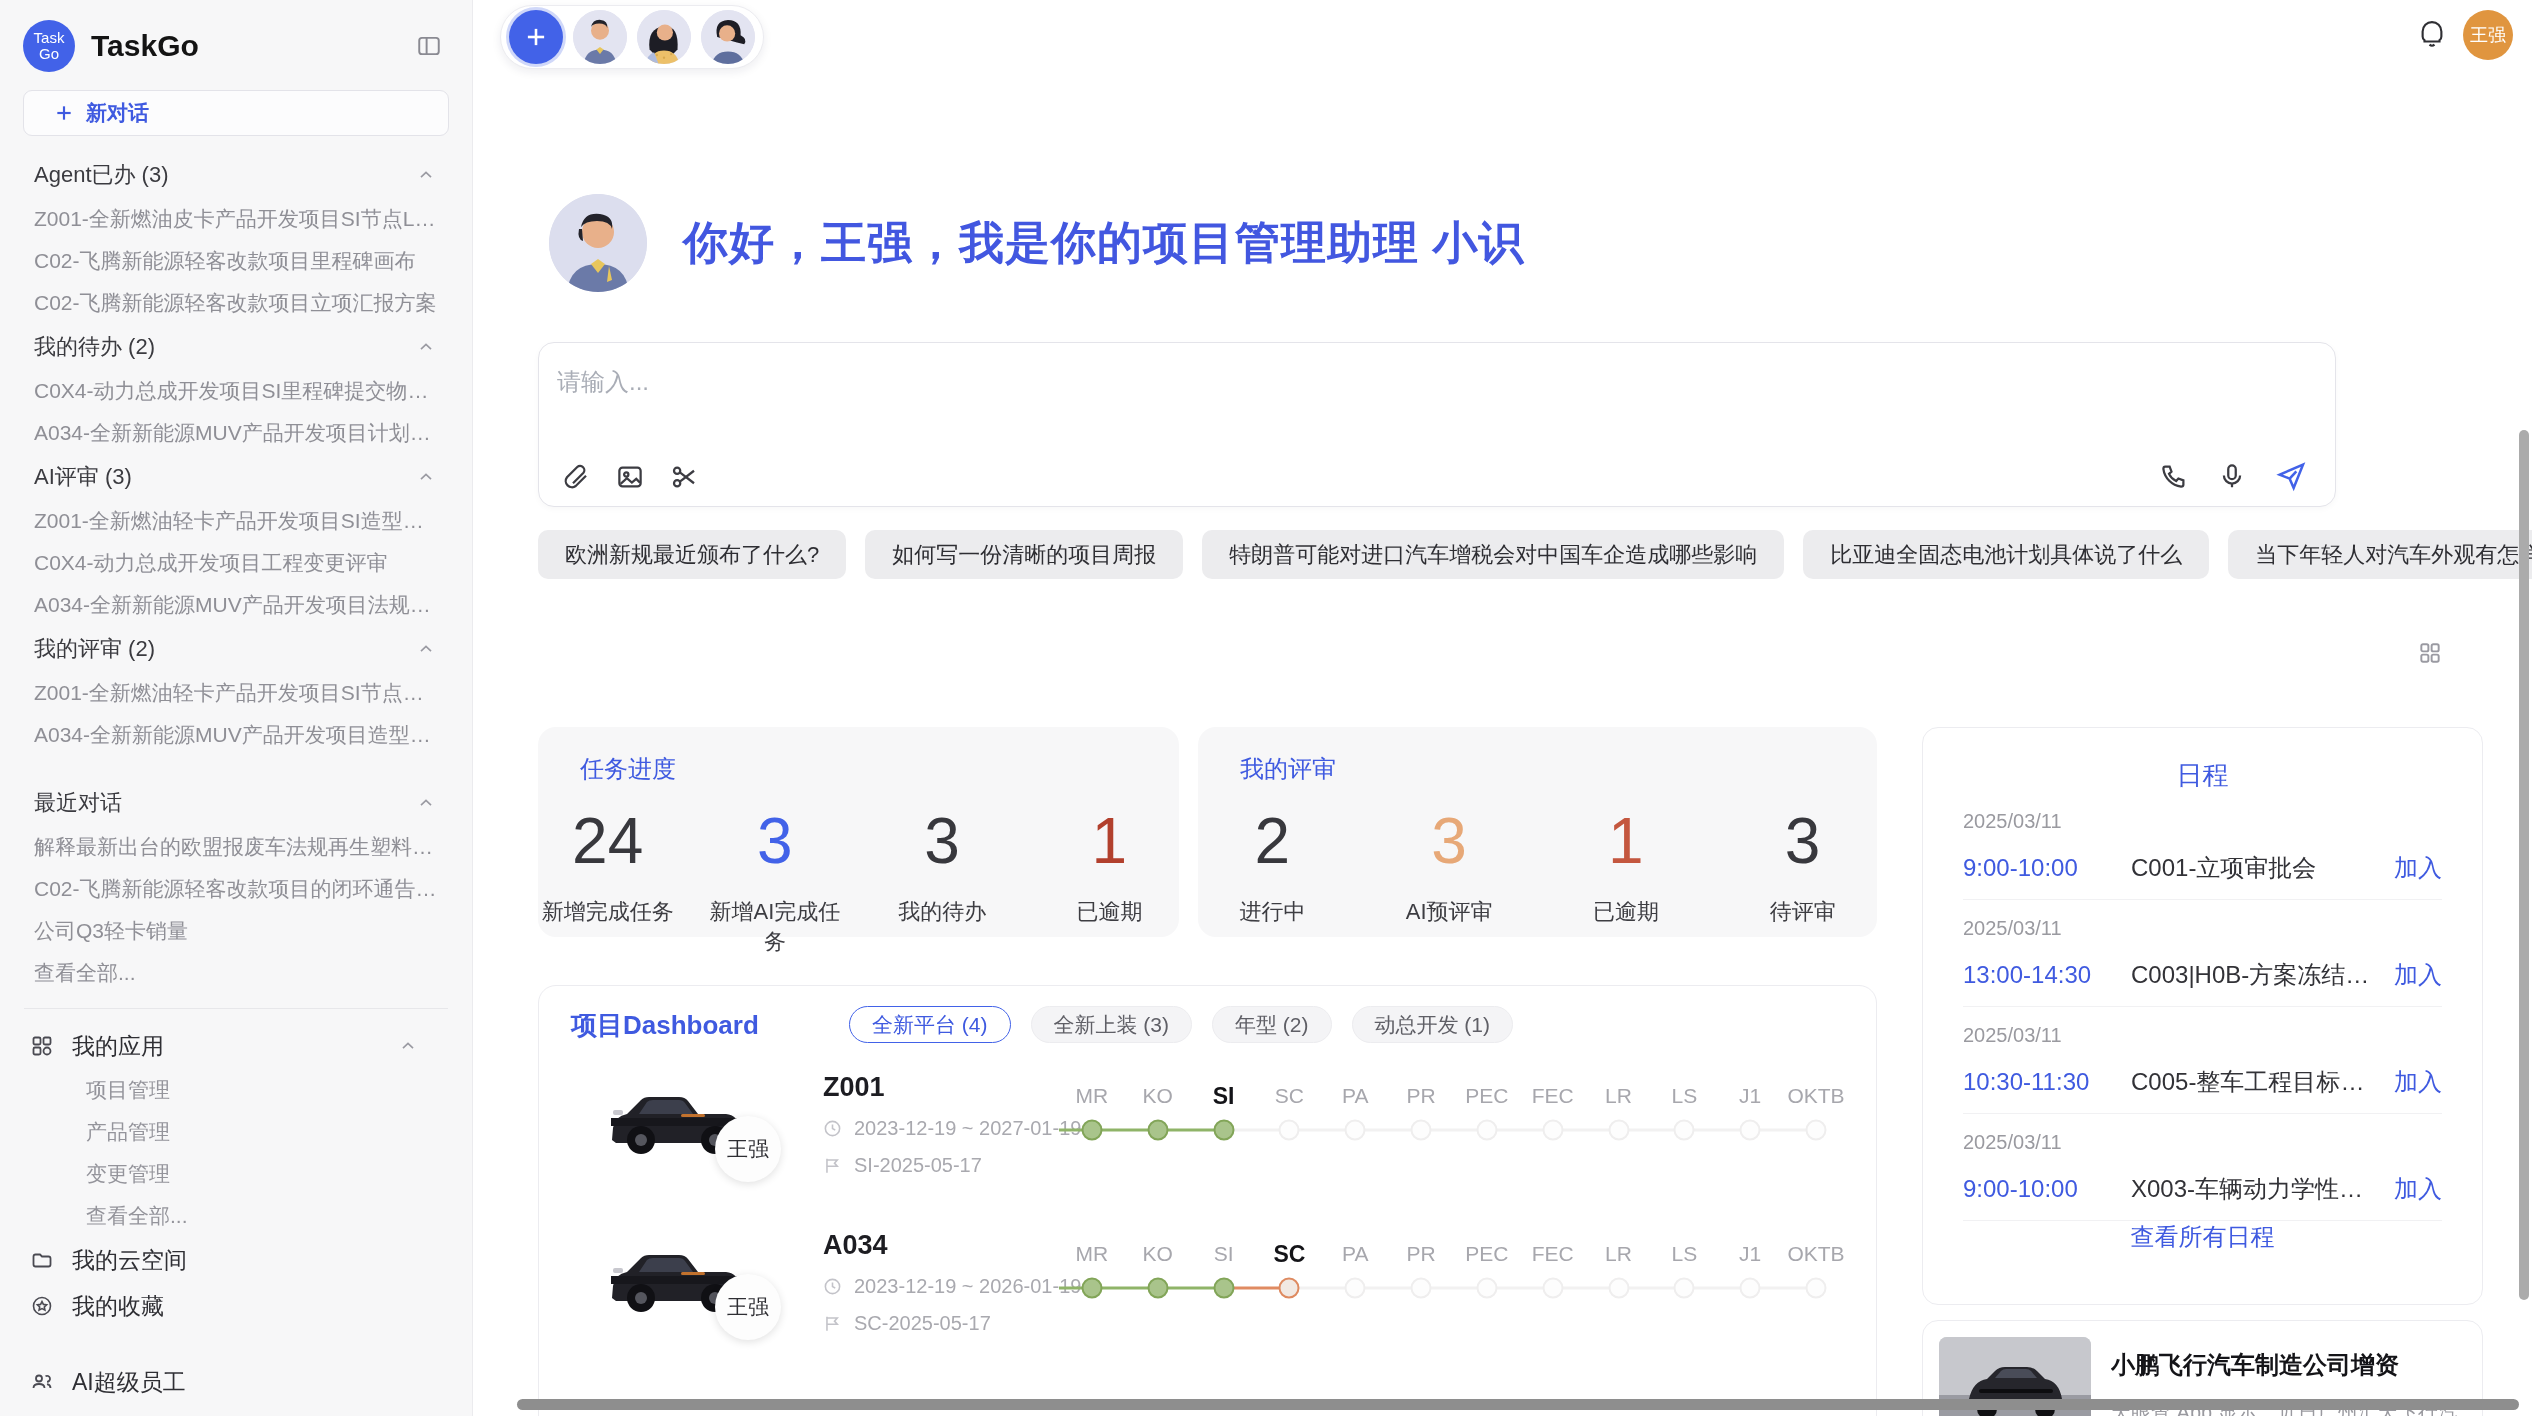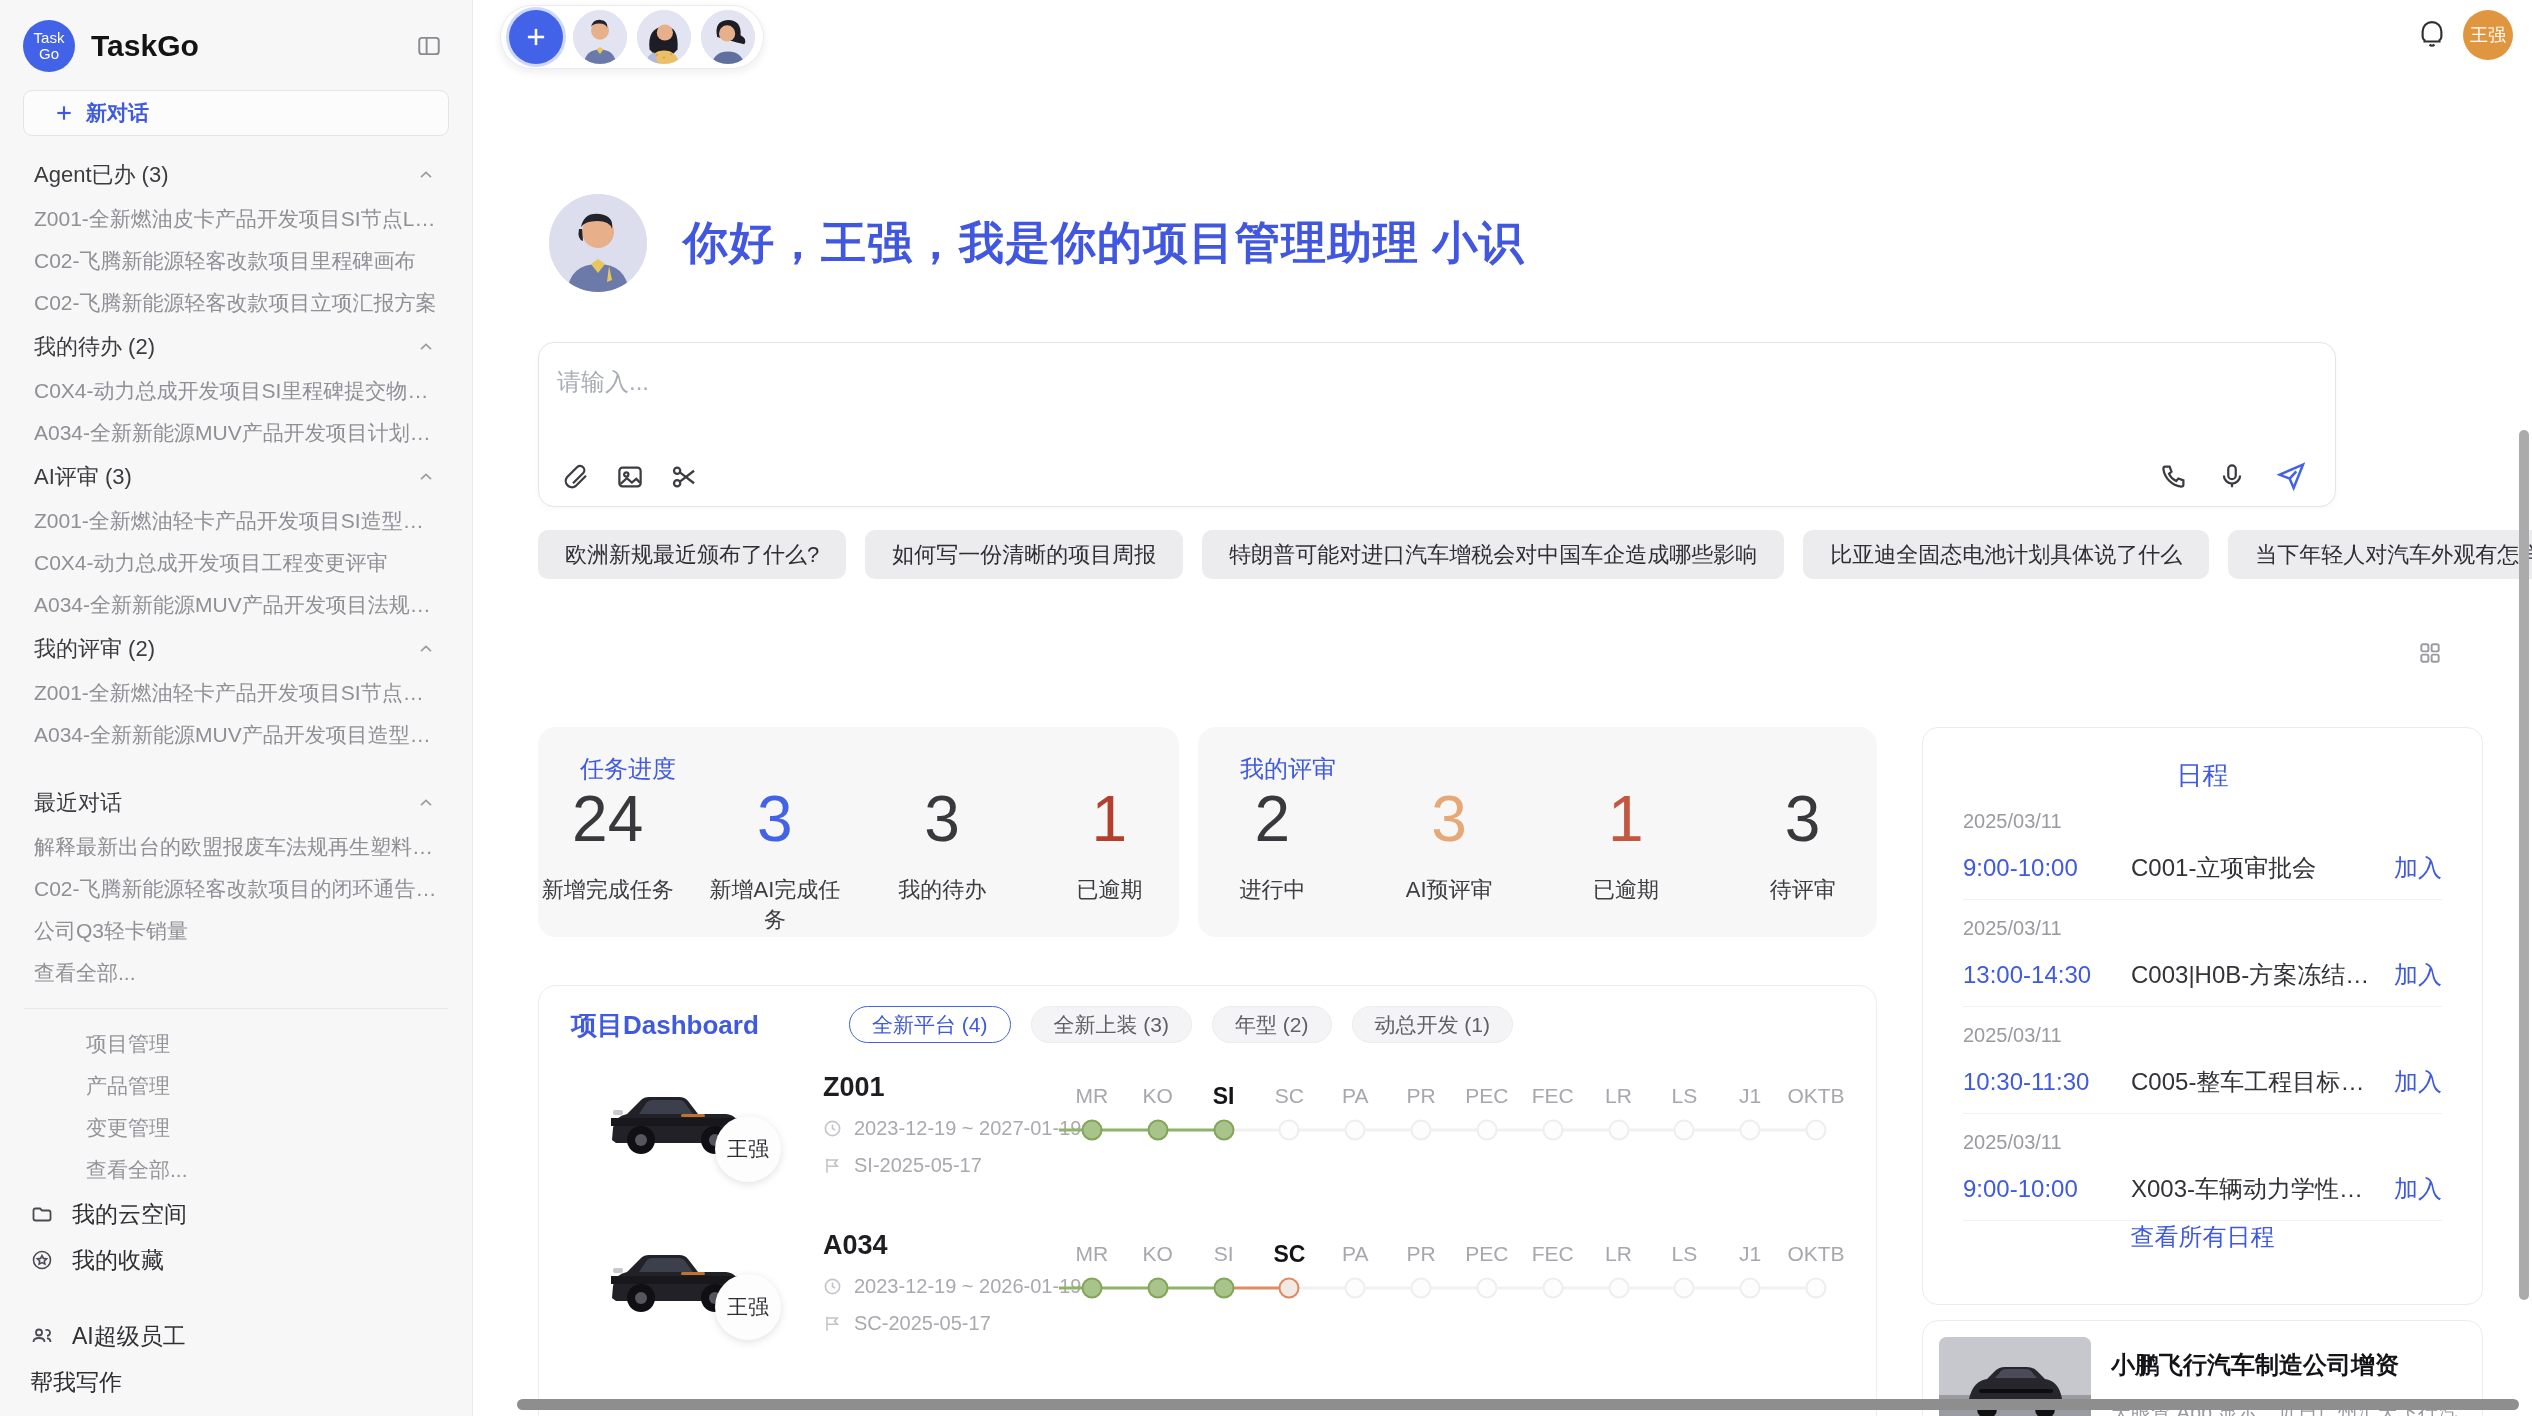--- a/index.html
+++ b/index.html
@@ -73,21 +73,21 @@
     font-size:22px; color:#2e2e33; white-space:nowrap; cursor:pointer; flex:0 0 auto; }
 
   .brief-title { position:absolute; left:0; top:636px; width:2059px; text-align:center;
     font-size:31px; font-weight:700; color:#1c1c20; }
   .brief-grid-ic { position:absolute; left:1944px; top:640px; color:#9a9aa2; cursor:pointer; }
 
   .stats { position:absolute; left:65px; top:727px; display:flex; gap:19px; }
   .stat-card { height:210px; background:#f7f7f8; border-radius:18px; position:relative; }
   .stat-card.w1 { width:641px; } .stat-card.w2 { width:679px; }
   .stat-card .sc-title { position:absolute; left:42px; top:26px; font-size:24px; color:#3f5ae0; }
-  .stat-grid { position:absolute; left:0; right:0; top:50px; display:flex;gap:28px; }
+  .stat-grid { position:absolute; left:0; right:0; top:72px; display:flex;gap:28px; }
   .stat { flex:1; text-align:center; }
   .stat .num { font-size:64px; font-weight:500; line-height:84px; }
   .stat .lab { margin-top:14px; font-size:22px; color:#3d3d42; }
   .c-dark { color:#38383d; } .c-blue { color:#4262e8; } .c-red { color:#b2402d; }
   .c-orange { color:#e7a877; } .c-red-soft { color:#c4573f; }
 
   
   .dash { position:absolute; left:65px; top:985px; width:1339px; height:470px; background:#fff;
     border:1px solid #ececf0; border-radius:18px; overflow:hidden; }
   .dash-title { position:absolute; left:32px; top:22px; font-size:26px; font-weight:600; color:#3f5ae0; }
@@ -237,20 +237,36 @@
             </svg>
           </span>
       </div>
       <div class="sb-item">解释最新出台的欧盟报废车法规再生塑料比例被调至15%...</div>
       <div class="sb-item">C02-飞腾新能源轻客改款项目的闭环通告反馈情况</div>
       <div class="sb-item">公司Q3轻卡销量</div>
       <div class="sb-item">查看全部...</div>
 
       <div class="sb-div"></div>
 
+      <div class="sb-row">
+        <span class="icon">
+            <svg width="24" height="24" viewBox="0 0 24 24" fill="none" stroke="currentColor" stroke-width="1.8">
+              <rect x="3.5" y="3.5" width="7" height="7" rx="1.5"></rect>
+              <rect x="13.5" y="3.5" width="7" height="7" rx="1.5"></rect>
+              <rect x="3.5" y="13.5" width="7" height="7" rx="1.5"></rect>
+              <rect x="13.5" y="13.5" width="7" height="7" rx="3.5"></rect>
+            </svg>
+          </span>
+        <span class="t">我的应用</span>
+        <span class="icon chev" style="color:#9a9aa2">
+            <svg width="20" height="20" viewBox="0 0 24 24" fill="none" stroke="currentColor" stroke-width="2">
+              <path d="M6 14.5 L12 9 L18 14.5"></path>
+            </svg>
+          </span>
+      </div>
       <div class="sb-sub">项目管理</div>
       <div class="sb-sub">产品管理</div>
       <div class="sb-sub">变更管理</div>
       <div class="sb-sub">查看全部...</div>
 
       <div class="sb-row">
         <span class="icon">
             <svg width="24" height="24" viewBox="0 0 24 24" fill="none" stroke="currentColor" stroke-width="1.8">
               <path d="M3.5 8.5 q0-2 2-2 h4.5 l2 2 h6.5 q2 0 2 2 v6 q0 2-2 2 h-13 q-2 0-2-2 z"></path>
             </svg>

